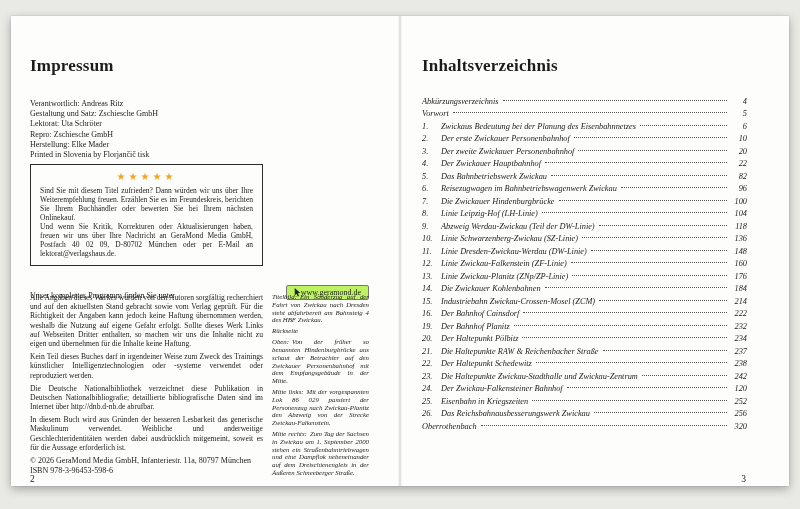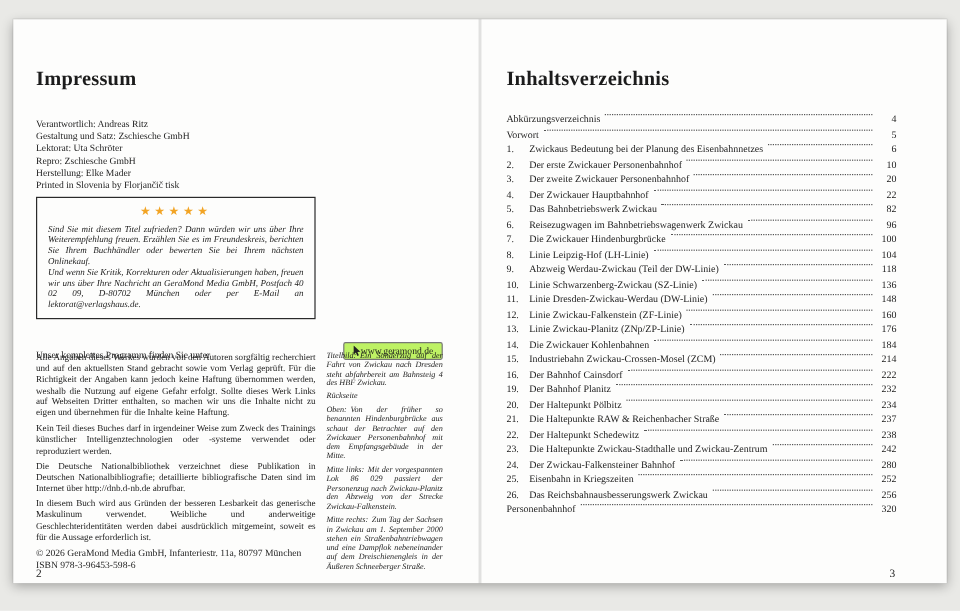--- a/index.html
+++ b/index.html
@@ -30,21 +30,21 @@
   .credits { position:absolute; left:19px; top:83px; font-size:8px; line-height:1.28; }
 
   .feedback-box {
     position:absolute; left:19px; top:148px; width:233px;
     border:1px solid #2a2a2a; padding:6px 9px 7px;
   }
   .stars {
     text-align:center; color:#f2a424; font-size:10px; letter-spacing:3px;
     margin-bottom:4px; font-family:"DejaVu Sans",sans-serif;
   }
-  .fb-p { font-size:7.5px; line-height:1.2; text-align:justify; hyphens:auto;font-style:italic; }
+  .fb-p { font-size:7.5px; line-height:1.2; text-align:justify; hyphens:auto; }
 
   .program-row {
     position:absolute; left:19px; top:252px; width:339px;
     display:flex; align-items:flex-end; justify-content:space-between; font-size:8px;
   }
   .website-box {
     display:inline-flex; align-items:center; gap:0;
     border:1px solid #777; border-radius:2px; padding:2px 7px;
     font-size:8px; background:#bef264; cursor:pointer;margin-top:17px;
   }
@@ -61,21 +61,21 @@
   .caption-lead { margin-right:3px; }
   .caption-text:empty { display:none; }
 
   .copyright { position:absolute; left:19px; top:440px; width:260px; font-size:8px; line-height:1.3; }
 
   .pagenum { position:absolute; font-size:9.5px; }
   .pagenum-left  { left:19px;  top:458px; }
   .pagenum-right { right:20px; top:458px; text-align:right; }
 
   .toc { position:absolute; left:45px; top:79px; width:325px; font-size:8.3px; }
-  .toc-row { display:flex; align-items:flex-start; height:12.5px; }
+  .toc-row { display:flex; align-items:center; height:12.5px;font-style:italic; }
   .toc-num { width:19px; flex:none; }
   .toc-num:empty { display:none; }
   .toc-title { flex:none; white-space:nowrap; }
   .toc-dots { flex:1; border-bottom:1px dotted #555; margin:0 4px 2px 4px; min-width:8px; }
   .toc-page { flex:none; min-width:16px; text-align:right; }
 </style>
 </head>
 <body>
 
 <div class="spread">
@@ -277,36 +277,36 @@
         <div class="toc-row">
           <span class="toc-num">23.</span>
           <span class="toc-title">Die Haltepunkte Zwickau-Stadthalle und Zwickau-Zentrum</span>
           <span class="toc-dots"></span>
           <span class="toc-page">242</span>
         </div>
         <div class="toc-row">
           <span class="toc-num">24.</span>
           <span class="toc-title">Der Zwickau-Falkensteiner Bahnhof</span>
           <span class="toc-dots"></span>
-          <span class="toc-page">280</span>
+          <span class="toc-page">120</span>
         </div>
         <div class="toc-row">
           <span class="toc-num">25.</span>
           <span class="toc-title">Eisenbahn in Kriegszeiten</span>
           <span class="toc-dots"></span>
           <span class="toc-page">252</span>
         </div>
         <div class="toc-row">
           <span class="toc-num">26.</span>
           <span class="toc-title">Das Reichsbahnausbesserungswerk Zwickau</span>
           <span class="toc-dots"></span>
           <span class="toc-page">256</span>
         </div>
         <div class="toc-row">
-          <span class="toc-title">Personenbahnhof</span>
+          <span class="toc-title">Oberrothenbach</span>
           <span class="toc-dots"></span>
           <span class="toc-page">320</span>
         </div>
       </div>
 
     <div class="pagenum pagenum-right">3</div>
   </div>
 
 </div>
 

